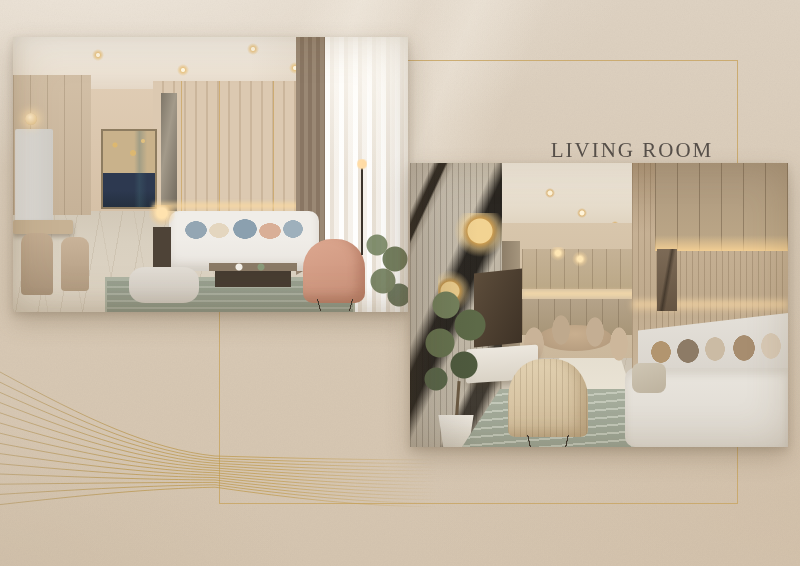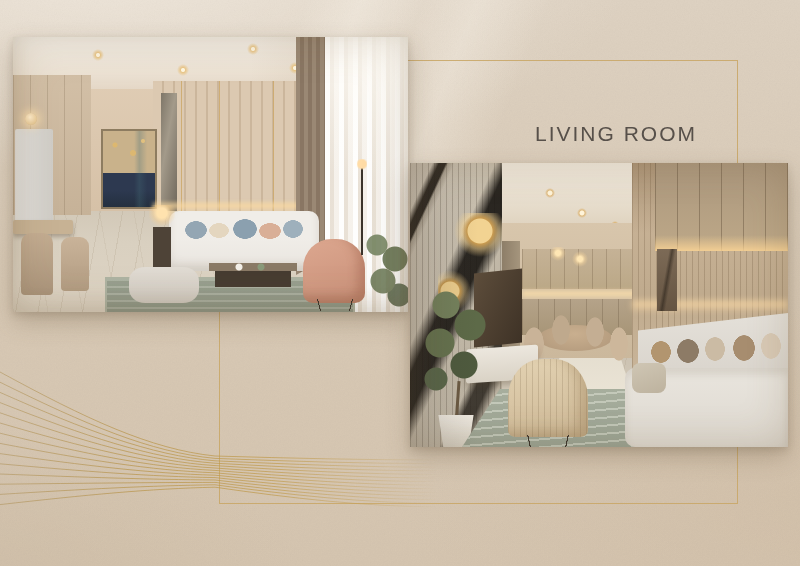--- a/index.html
+++ b/index.html
@@ -25,21 +25,21 @@
   
   .frame{
     position:absolute;left:219px;top:60px;width:517px;height:442px;z-index:2;
     border:1.5px solid var(--accent);opacity:.9;
   }
   
   .waves{position:absolute;inset:0;z-index:2;pointer-events:none;}
   
   .title{
     position:absolute;left:616px;top:122px;transform:translateX(-50%);z-index:2;
-    margin:0;font-family:Liberation Sans, sans-serif;
+    margin:16px;font-family:Liberation Serif, serif;
     font-size:21px;font-weight:400;letter-spacing:2px;color:var(--title-color);
     white-space:nowrap;
   }
   
   .photo{position:absolute;overflow:hidden;z-index:3;background:#d8cbb8;
          box-shadow:0 10px 22px rgba(96,78,55,.28),0 3px 7px rgba(96,78,55,.18);}
   .photo>div{position:absolute;}
   .photo1{left:13px;top:37px;width:395px;height:275px;}
   .photo2{left:410px;top:163px;width:378px;height:284px;}
 

